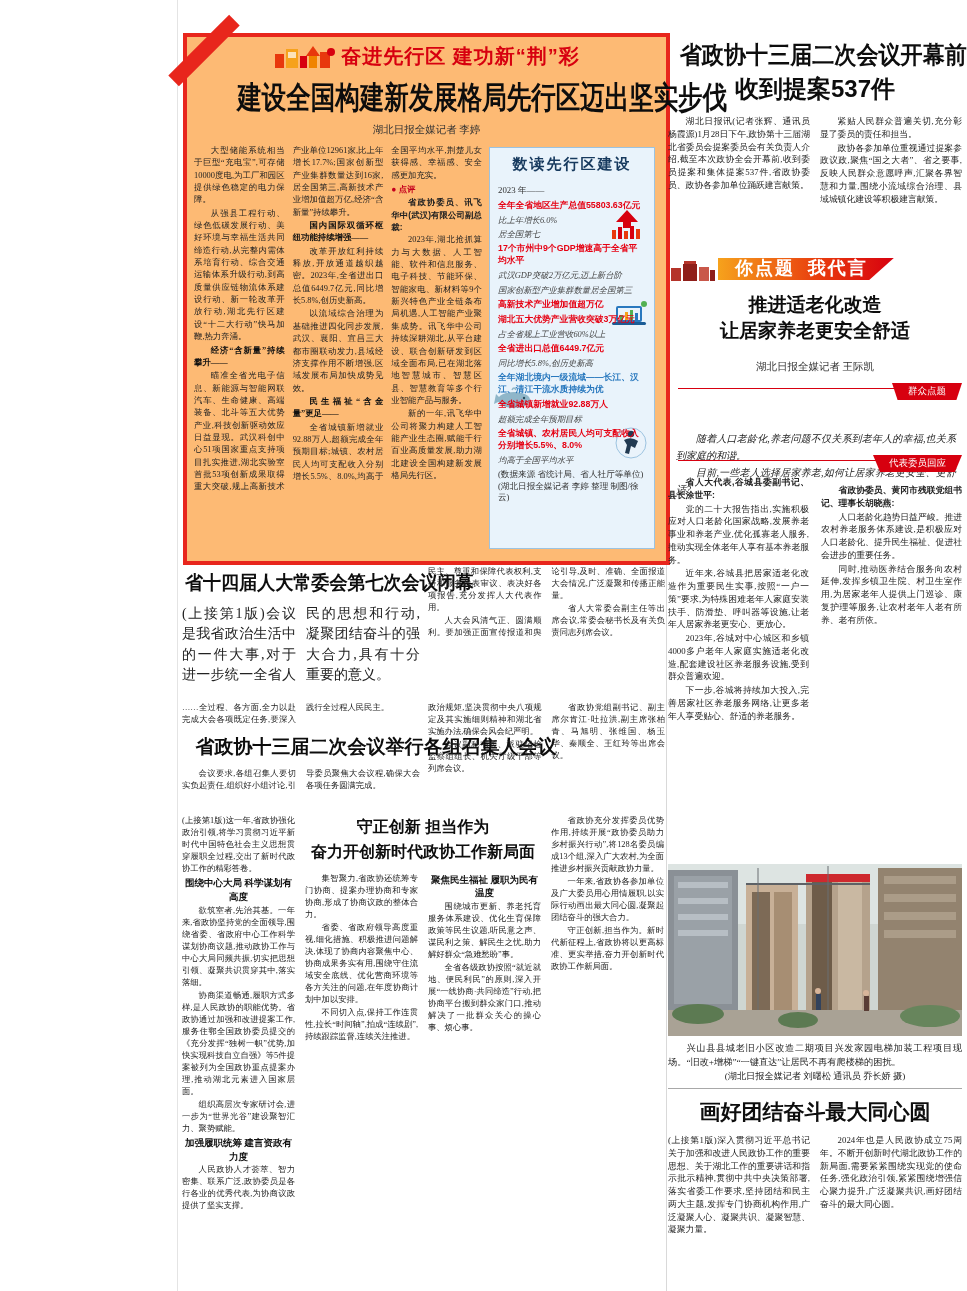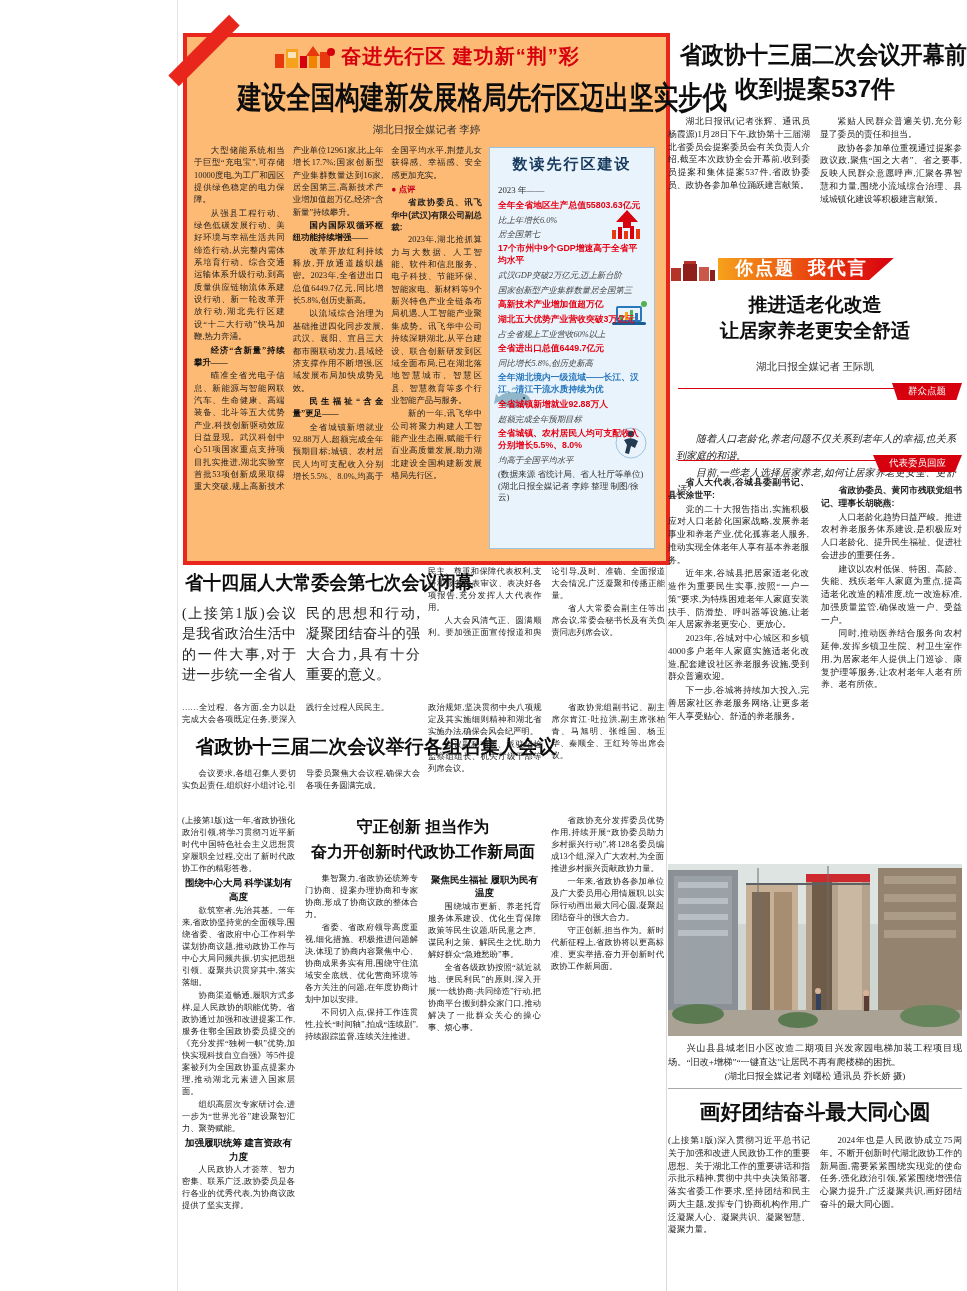--- a/index.html
+++ b/index.html
@@ -207,21 +207,20 @@
 <div class="abs body-txt" style="left:668px;top:476px;width:141px;height:382px;text-align:justify;font-size:8.8px;overflow:hidden;">
     <p class="t-speaker">省人大代表,谷城县委副书记、县长涂世平:</p>
     <p class="t-para">党的二十大报告指出,实施积极应对人口老龄化国家战略,发展养老事业和养老产业,优化孤寡老人服务,推动实现全体老年人享有基本养老服务。</p>
     <p class="t-para">近年来,谷城县把居家适老化改造作为重要民生实事,按照“一户一策”要求,为特殊困难老年人家庭安装扶手、防滑垫、呼叫器等设施,让老年人居家养老更安心、更放心。</p>
     <p class="t-para">2023年,谷城对中心城区和乡镇4000多户老年人家庭实施适老化改造,配套建设社区养老服务设施,受到群众普遍欢迎。</p>
     <p class="t-para">下一步,谷城将持续加大投入,完善居家社区养老服务网络,让更多老年人享受贴心、舒适的养老服务。</p>
   </div>
 <div class="abs body-txt" style="left:821px;top:476px;width:141px;height:382px;text-align:justify;font-size:8.8px;overflow:hidden;margin-top:8px;">
     <p class="t-speaker">省政协委员、黄冈市残联党组书记、理事长胡晓燕:</p>
     <p class="t-para">人口老龄化趋势日益严峻。推进农村养老服务体系建设,是积极应对人口老龄化、提升民生福祉、促进社会进步的重要任务。</p>
-    <p class="t-para">建议以农村低保、特困、高龄、失能、残疾老年人家庭为重点,提高适老化改造的精准度,统一改造标准,加强质量监管,确保改造一户、受益一户。</p>
     <p class="t-para">同时,推动医养结合服务向农村延伸,发挥乡镇卫生院、村卫生室作用,为居家老年人提供上门巡诊、康复护理等服务,让农村老年人老有所养、老有所依。</p>
   </div>
 
 <div class="abs" style="left:668px;top:864px;width:294px;height:172px;">
   <svg width="294" height="172" viewBox="0 0 294 172">
     <rect width="294" height="172" fill="#cfd6d2"></rect>
     <rect x="0" y="0" width="294" height="60" fill="#dde4e2"></rect>
     <rect x="0" y="6" width="70" height="140" fill="#8a9096"></rect>
     <rect x="6" y="12" width="58" height="128" fill="#9aa1a7"></rect>
     <rect x="10" y="18" width="50" height="6" fill="#b7bec4"></rect>

